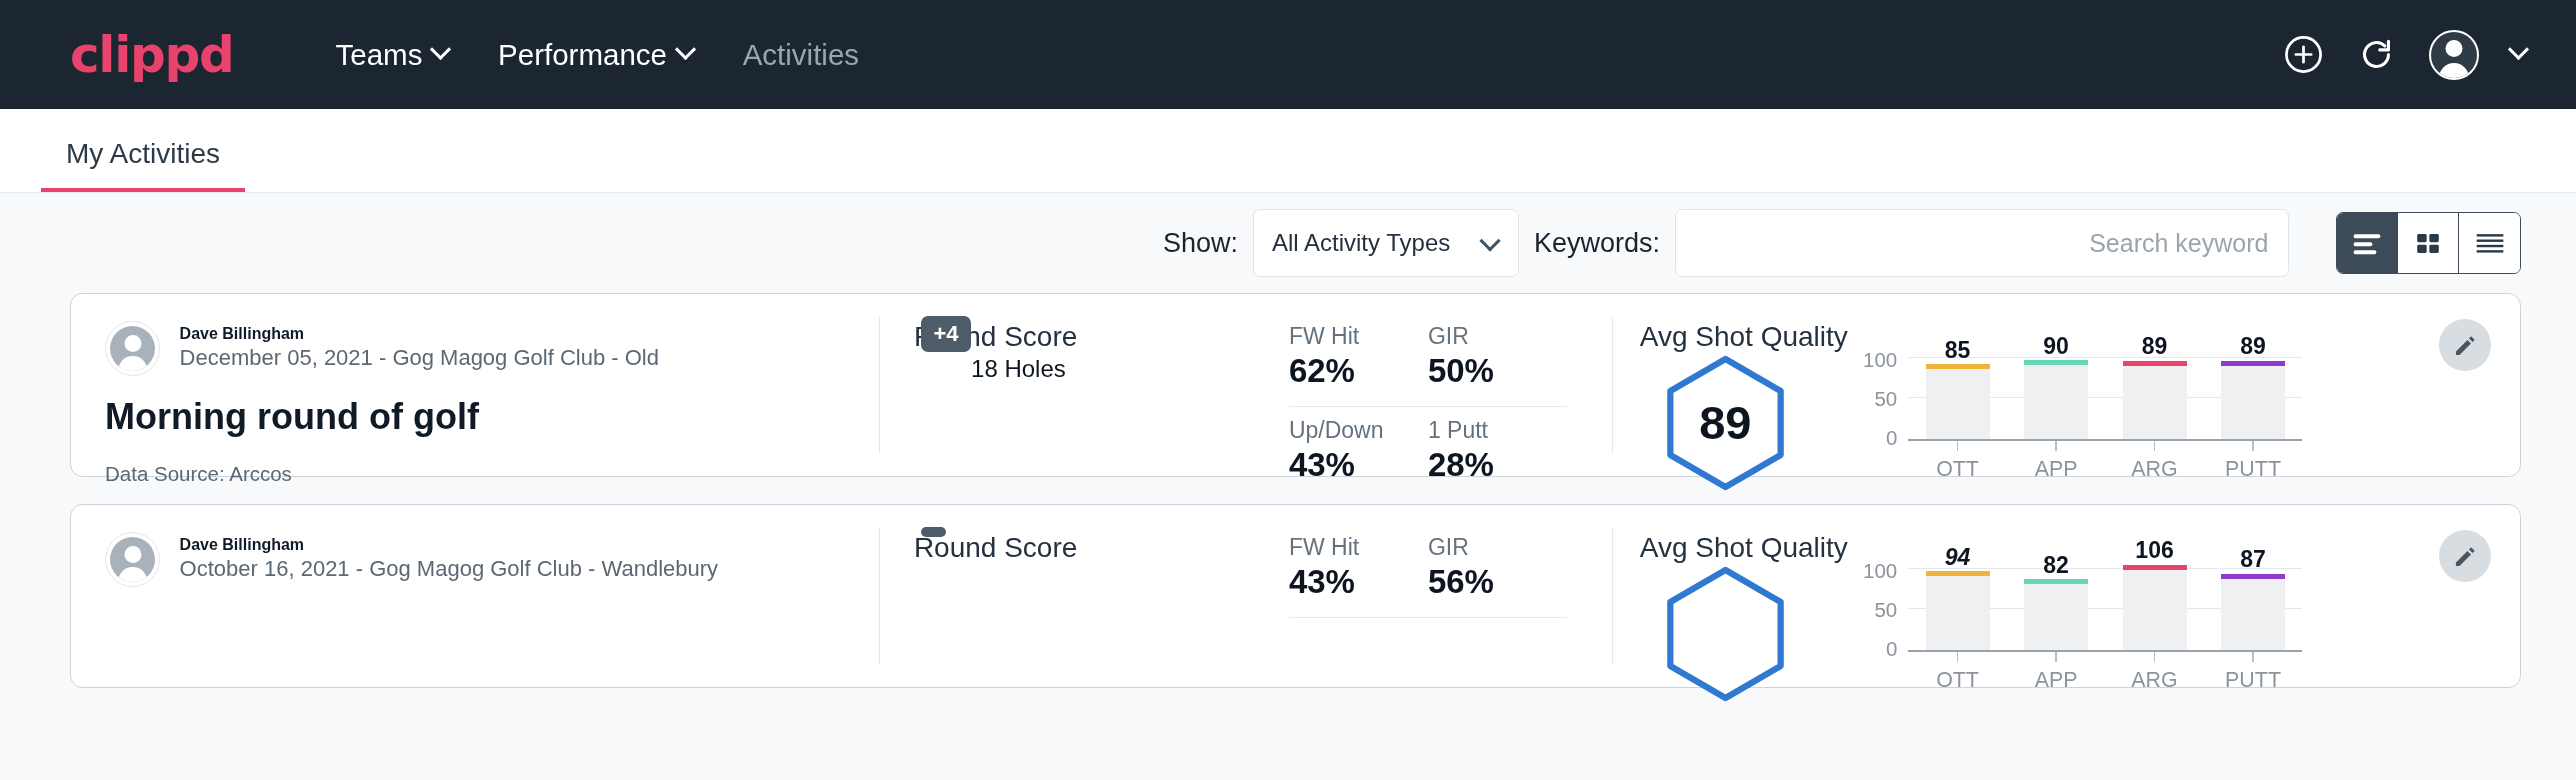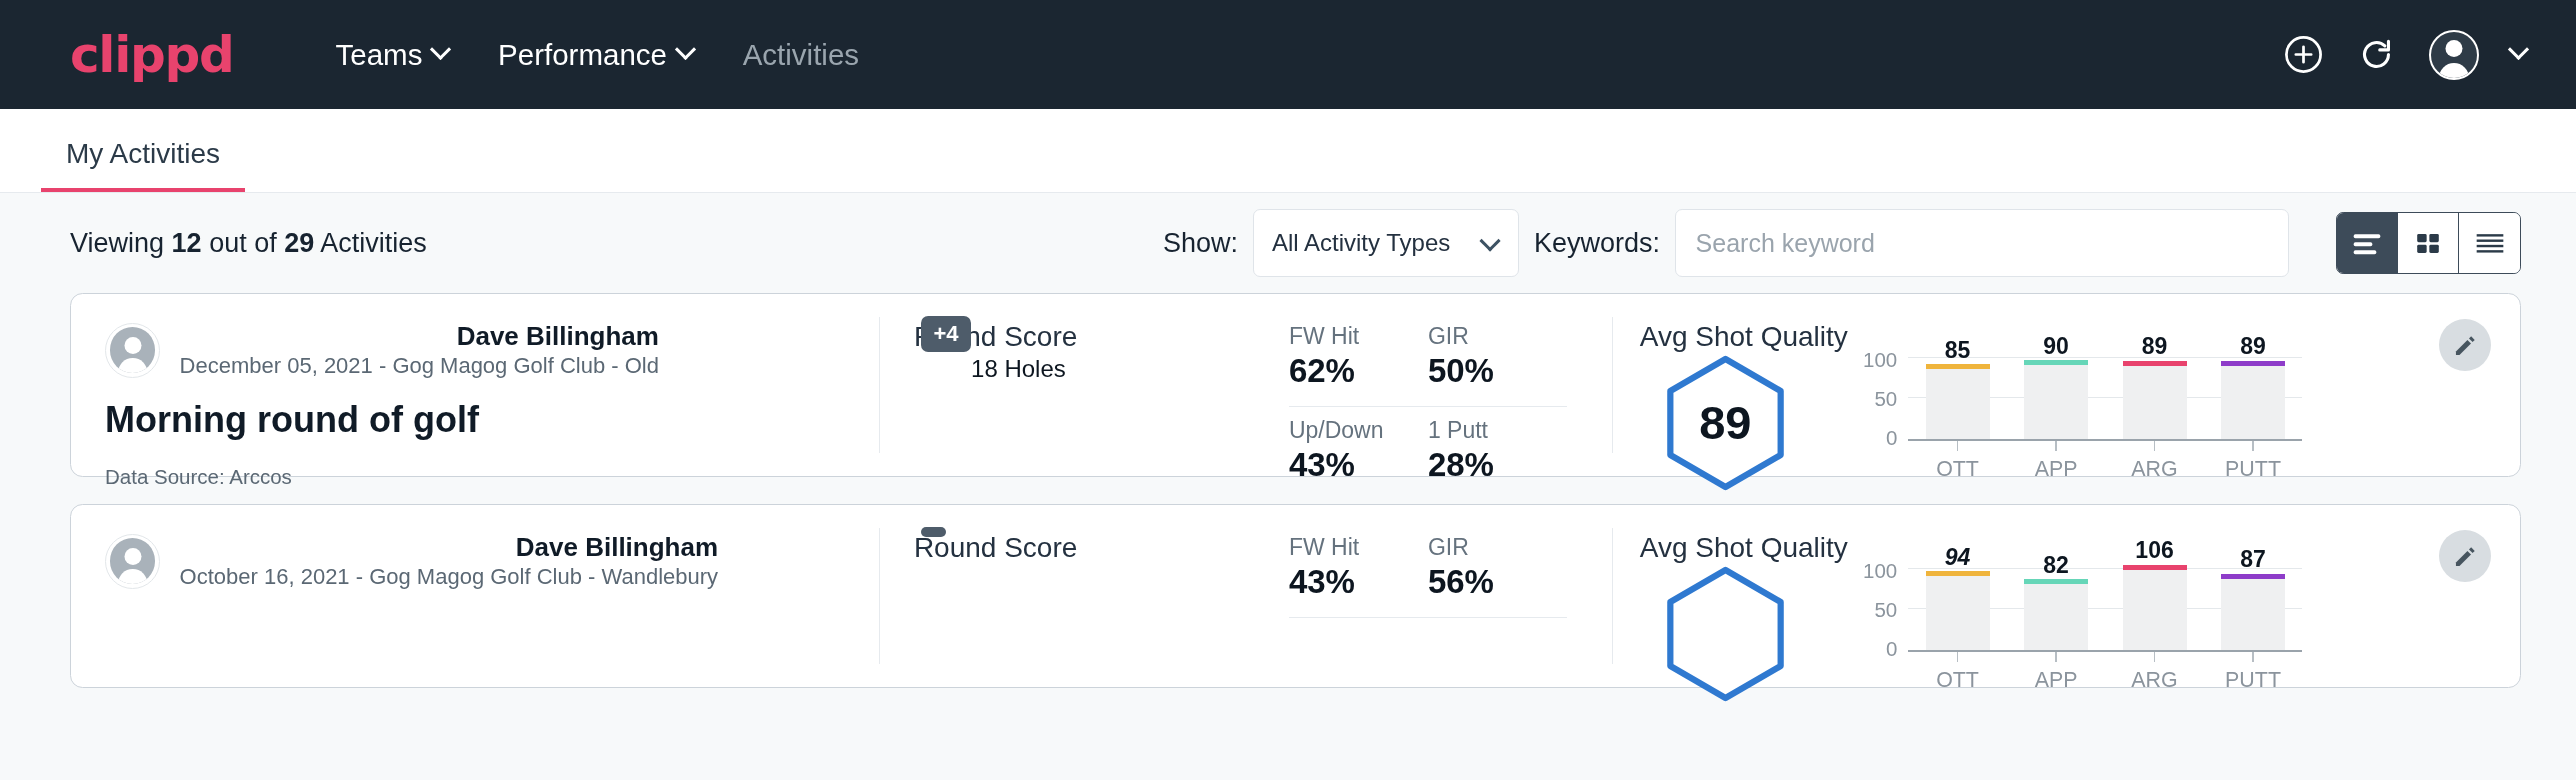--- a/index.html
+++ b/index.html
@@ -118,20 +118,21 @@
   }
   .search {
     width: 614px; height: 68px;
     background: #fff;
     border: 0.9px solid #dfe4e9;
     border-radius: 7.1px;
     padding: 0 19.6px;
     font-size: 25px;
     color: #243140;
     font-family: "Liberation Sans", sans-serif;
+    text-align: right;
   }
   .search::placeholder { color: #9aa4ad; }
   .viewtoggle {
     margin-left: 32px;
     display: flex;
     border: 1.8px solid #3d4b59;
     border-radius: 7.1px;
     overflow: hidden;
     height: 62px;
   }
@@ -171,21 +172,21 @@
     overflow: hidden;
   }
   .avatar-card .head2 {
     position: absolute; top: 9.8px; left: 50%; transform: translateX(-50%);
     width: 17px; height: 17px; border-radius: 50%; background: #fff;
   }
   .avatar-card .body2 {
     position: absolute; bottom: -2.7px; left: 50%; transform: translateX(-50%);
     width: 29.5px; height: 18px; border-radius: 14.3px 14.3px 0 0; background: #fff;
   }
-  .pname { font-size: 26px; font-weight: 700; color: #101b27; line-height: 1.18; text-align: right; }
+  .pname { font-size: 16px; font-weight: 700; color: #101b27; line-height: 1.18; }
   .pmeta { font-size: 22px; color: #5b6874; line-height: 1.25; }
   .ctitle { font-size: 36px; font-weight: 600; color: #101b27; margin-top: 19.6px; }
   .csource { font-size: 20.5px; color: #5b6874; margin-top: 24px; }
 
   .divider { width: 0.9px; background: #e6eaee; margin: 23px 0; flex: none; }
 
   .col-score { width: 732px; padding: 27px 0 0 34px; display: flex; }
   .score-block { width: 375px; }
   .sect-title { font-size: 28px; color: #243140; }
   .score-row { display: flex; align-items: flex-end; margin-top: 3.6px; }
@@ -291,21 +292,20 @@
   </div>
 </div>
 
 <div class="tabbar">
   <div class="tab active">
     <span>My Activities</span>
   </div>
 </div>
 
 <div class="filterbar">
-  <div class="viewing"><span>Viewing </span><b>12</b><span> out of </span><b>29</b><span> Activities</span></div>
 
   <div class="filter-mid">
     <span class="lbl">Show:</span>
     <div class="select">
       <span>All Activity Types</span>
       <span class="chev2"></span>
     </div>
     <span class="lbl">Keywords:</span>
     <input class="search" type="text" placeholder="Search keyword" style="">
     <div class="viewtoggle">

